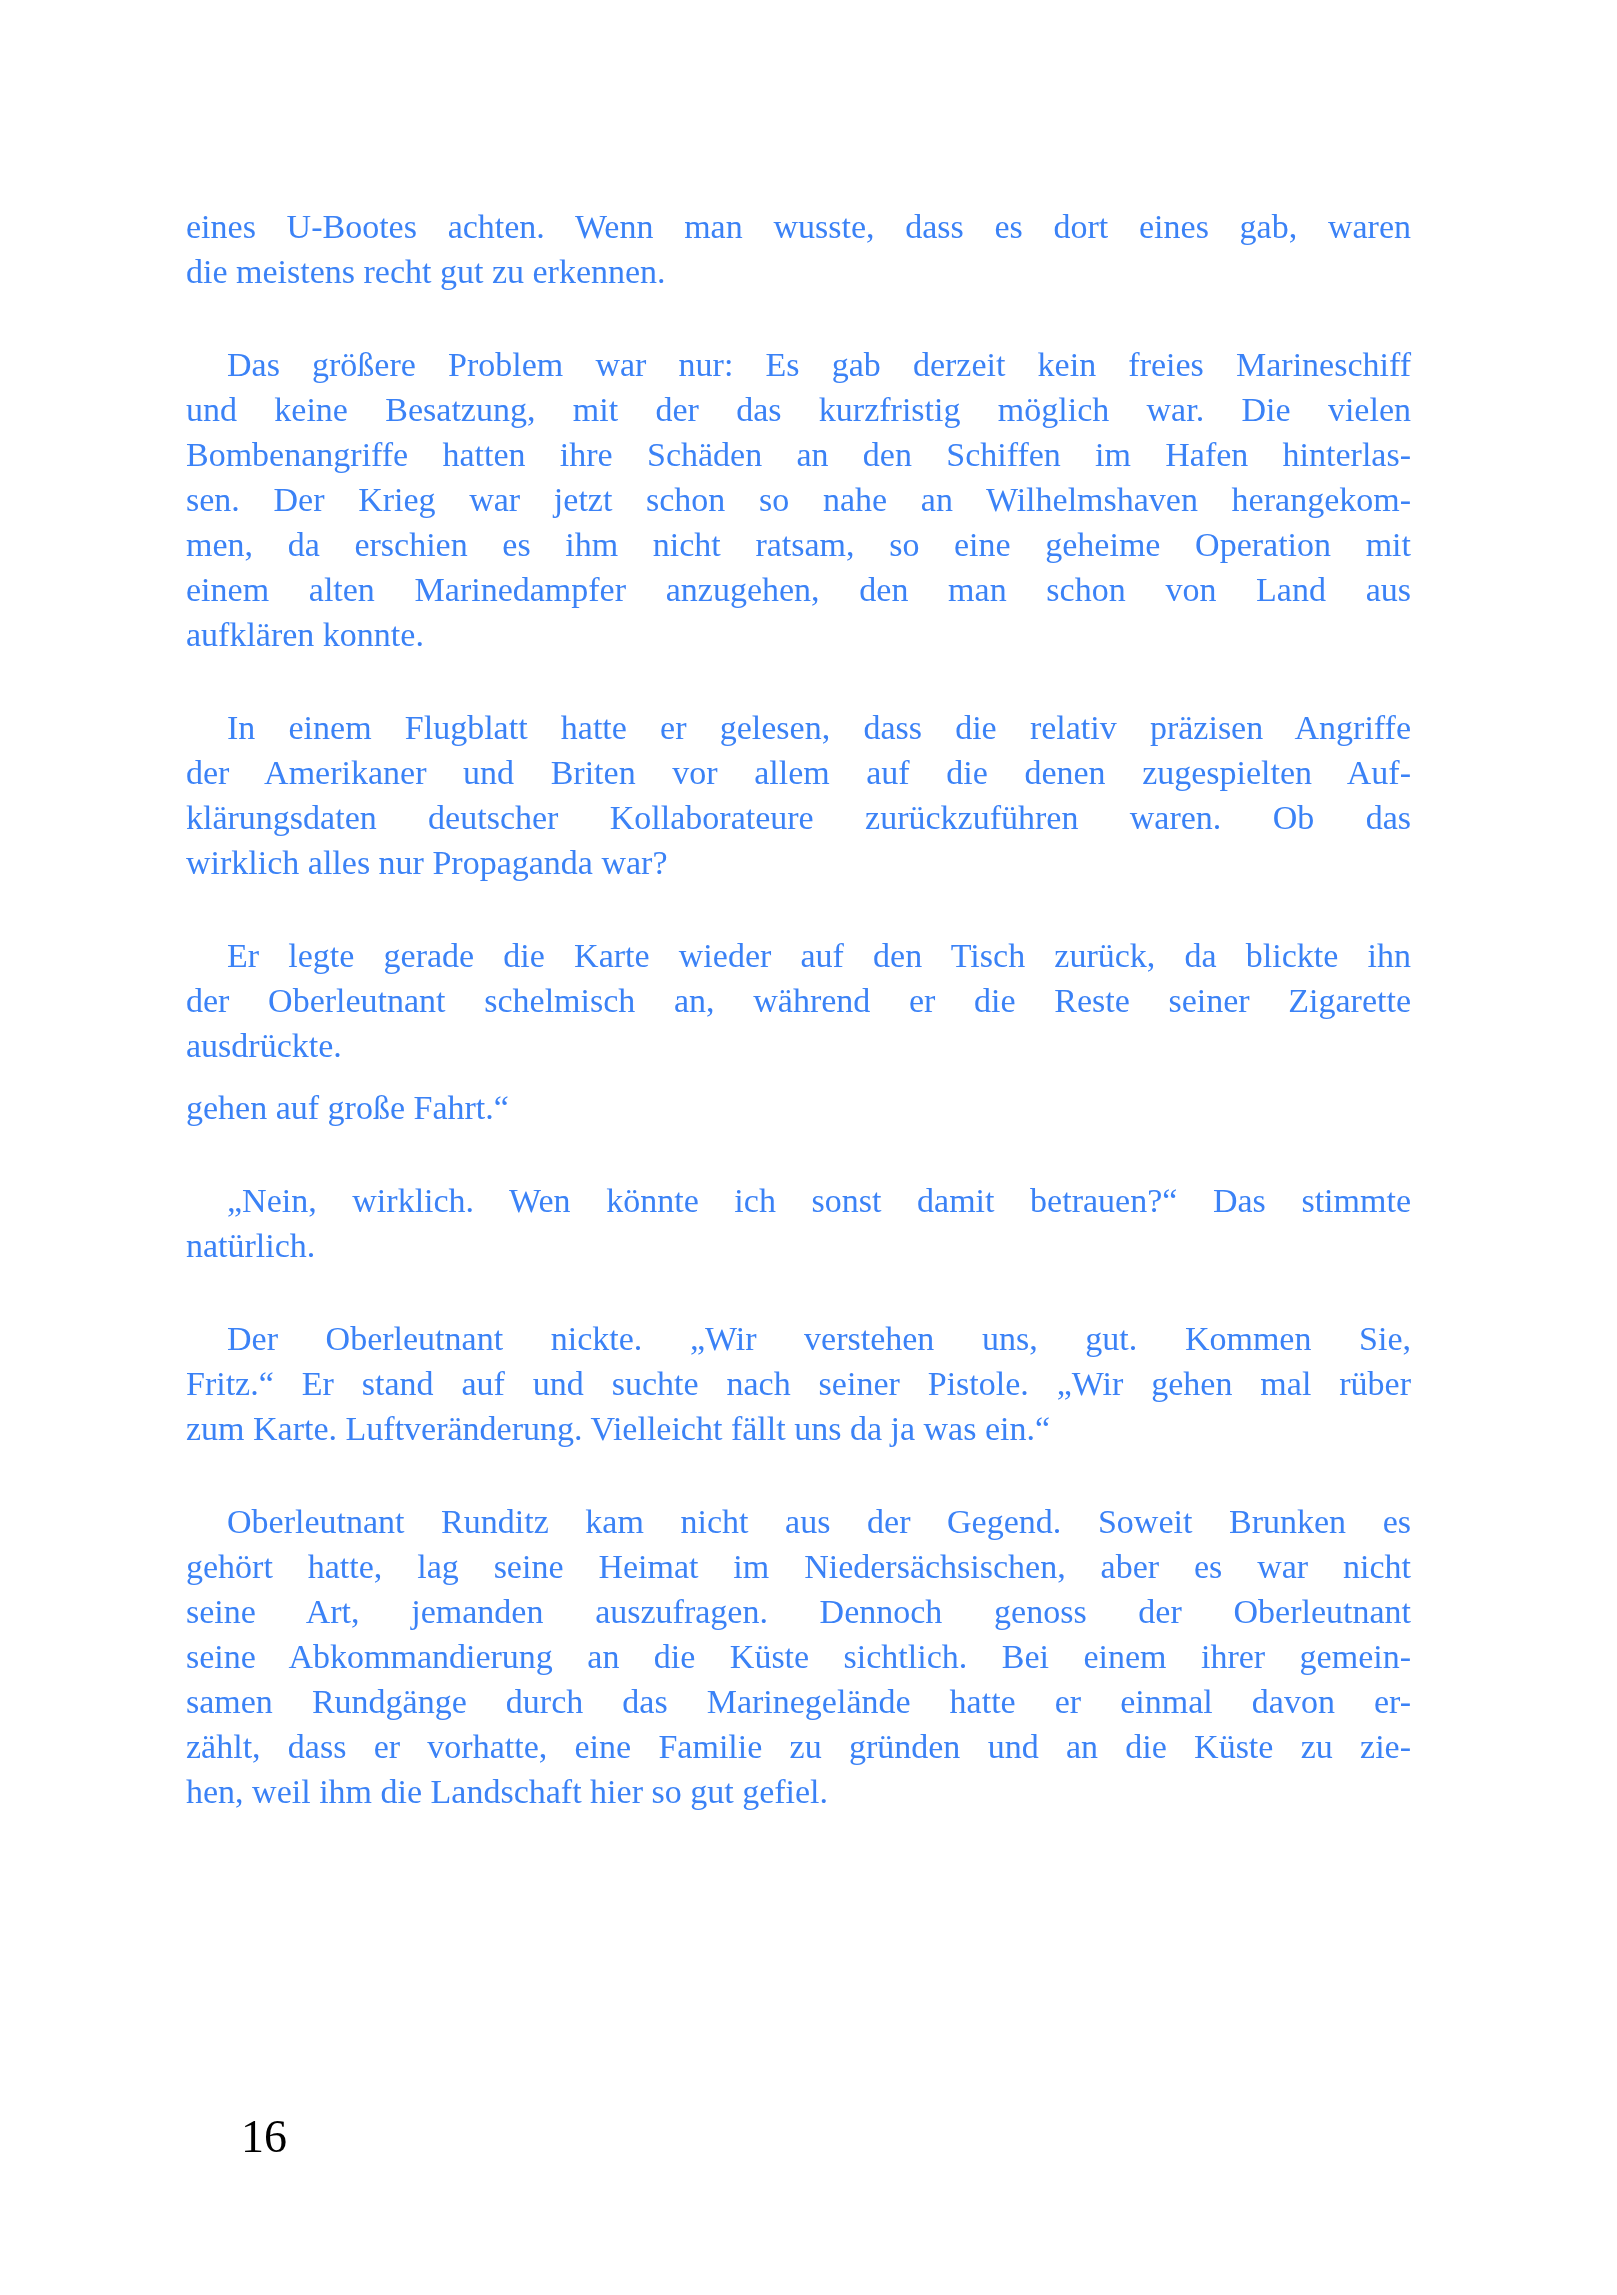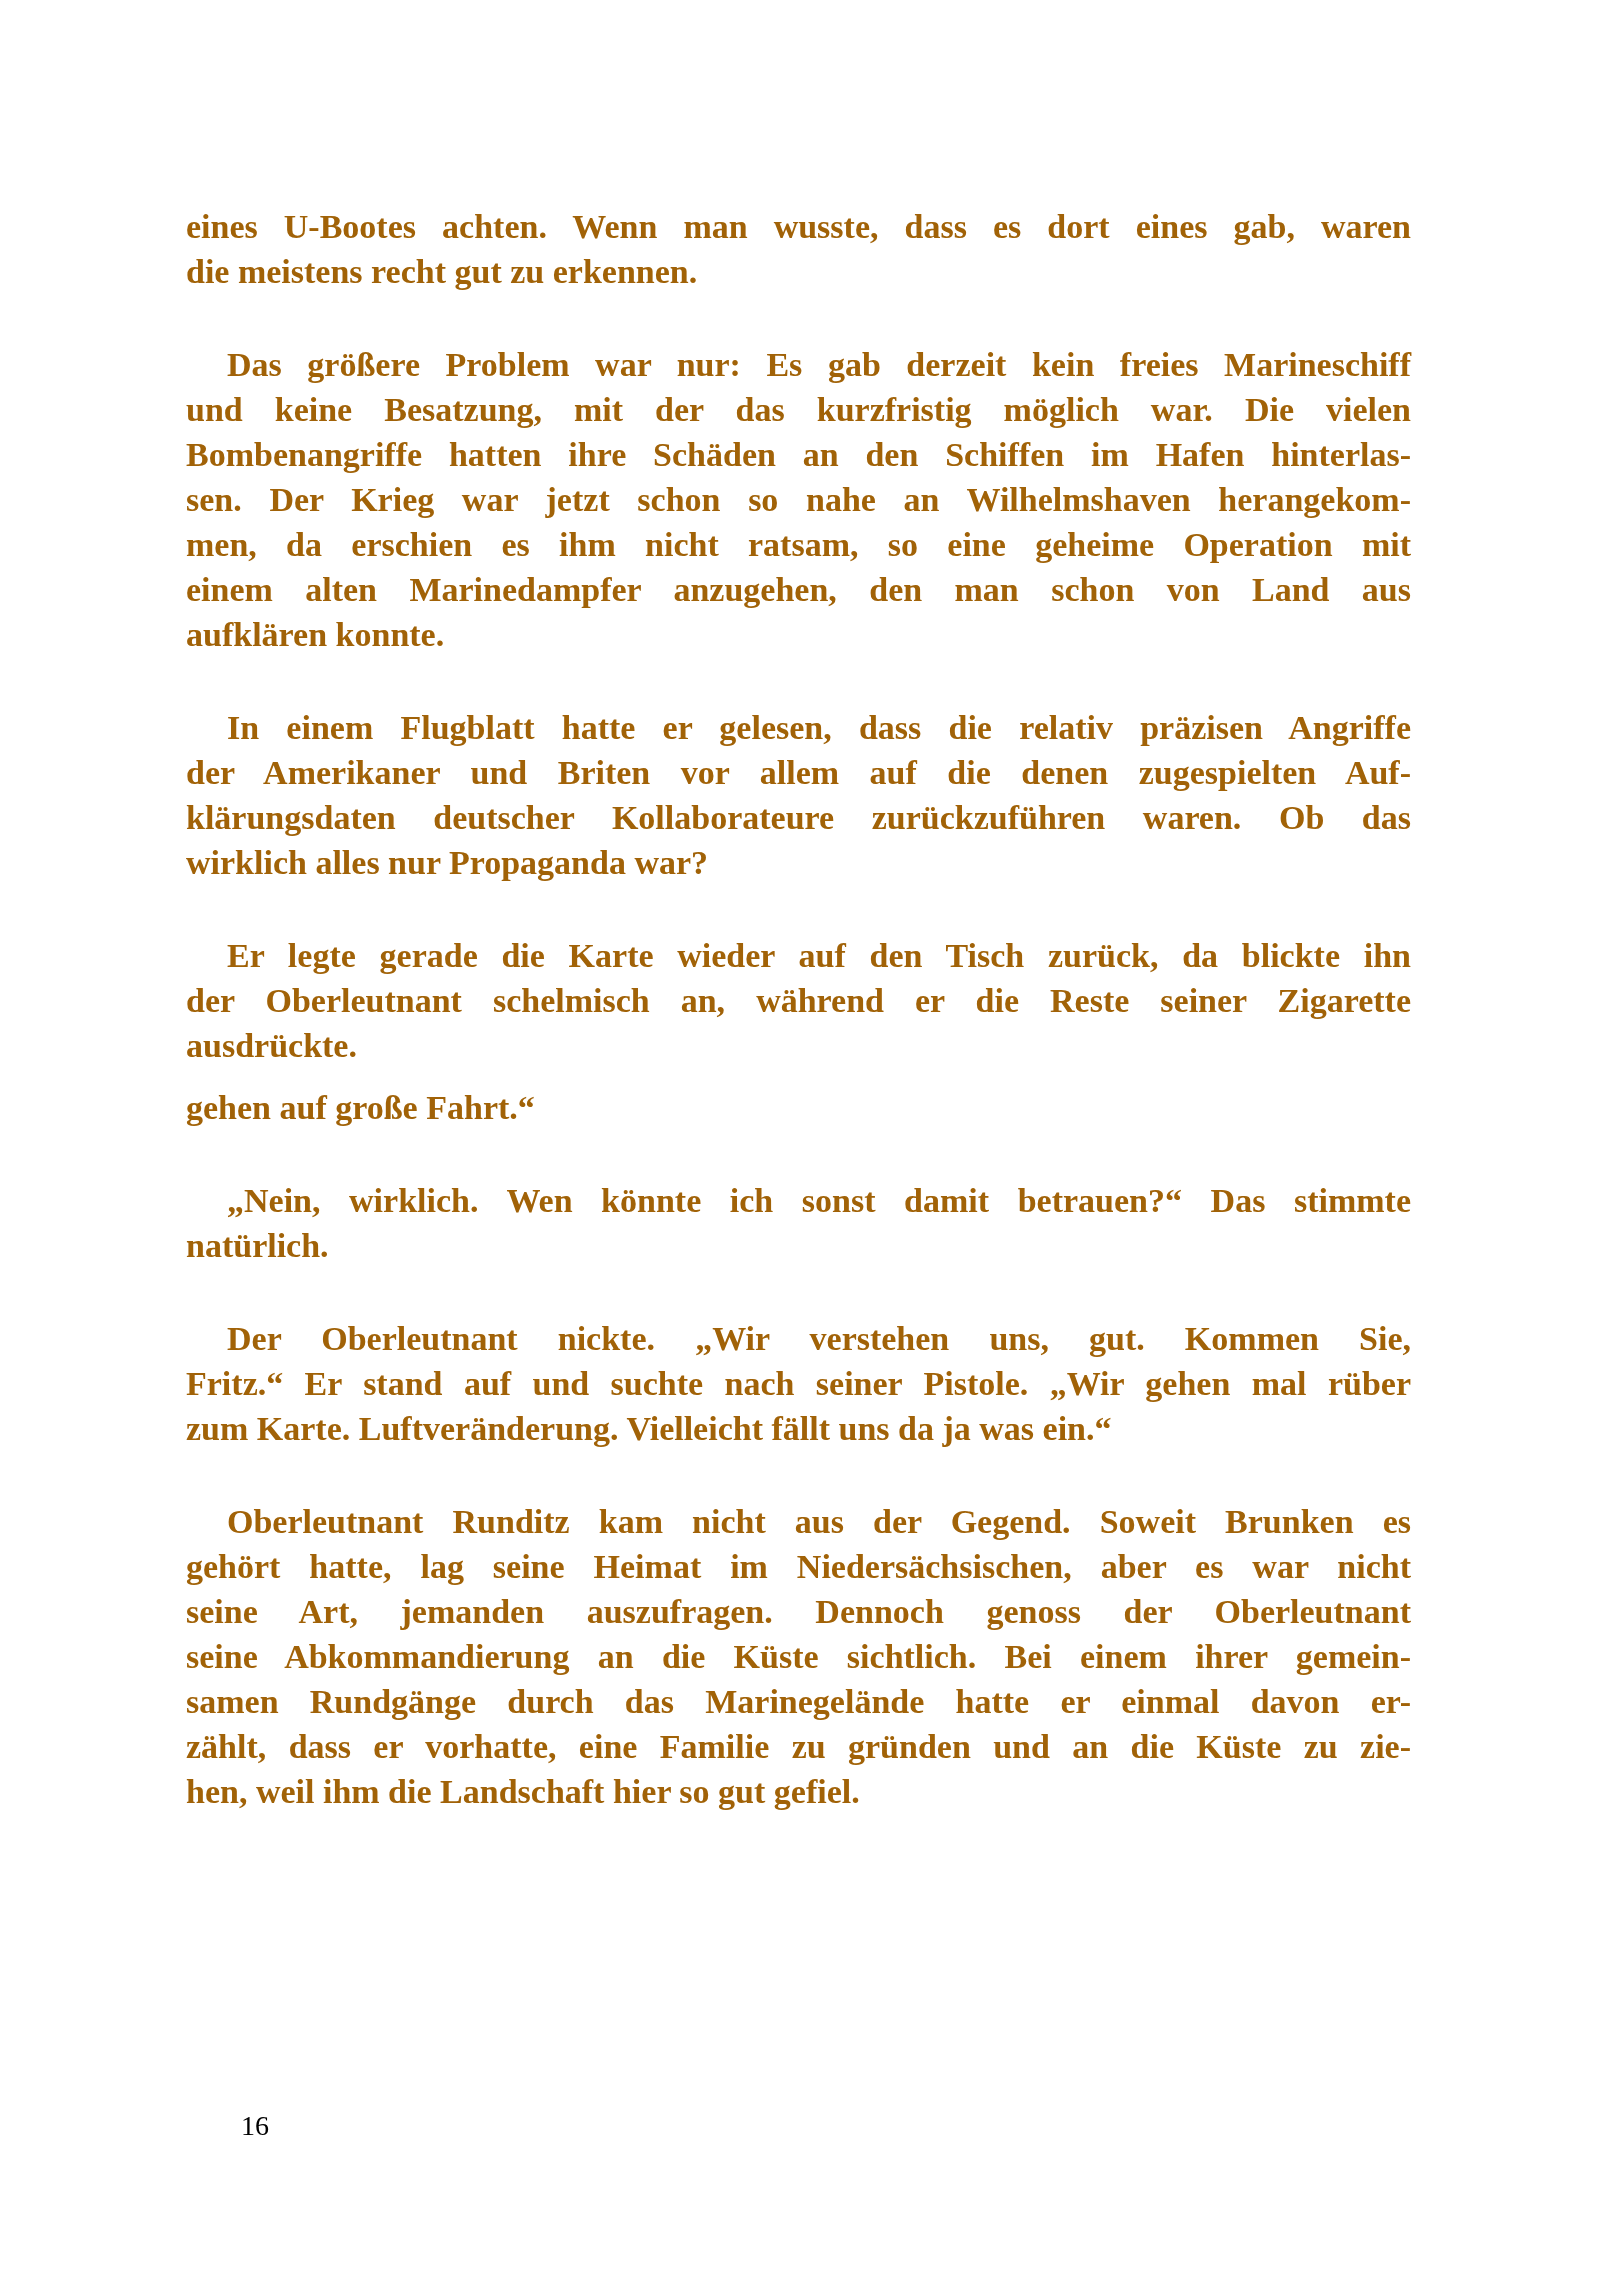--- a/index.html
+++ b/index.html
@@ -6,39 +6,38 @@
   body { width: 1618px; height: 2295px; position: relative; overflow: hidden; }
   .page { position: absolute; left: 0; top: 0; width: 1618px; height: 2295px; background: #fff; }
   .textblock {
     position: absolute;
     left: 186px;
     top: 204px;
     width: 1225px;
     font-family: "Liberation Serif", "DejaVu Serif", serif;
     font-size: 34px;
     line-height: 45px;
-    color: #a16207;
-    font-weight: bold;
+    color: #3b82f6;
   }
   .para { margin: 0 0 16.7px 0; }
   .line {
     display: block;
     white-space: nowrap;
     text-align: justify;
     text-align-last: justify;
     height: 45px;
   }
   .line.last { text-align-last: left; }
   .line.indent { padding-left: 41px; margin-top: 48px; }
   .pagenum {
     position: absolute;
     left: 241px;
     top: 2110px;
     font-family: "Liberation Serif", "DejaVu Serif", serif;
-    font-size: 28px;
+    font-size: 46px;
     color: #000;
   }
 </style>
 </head>
 <body>
 
 <div class="page">
   <div class="textblock" id="textblock">
       <div class="para">
         <span class="line">eines U-Bootes achten. Wenn man wusste, dass es dort eines gab, waren</span>

